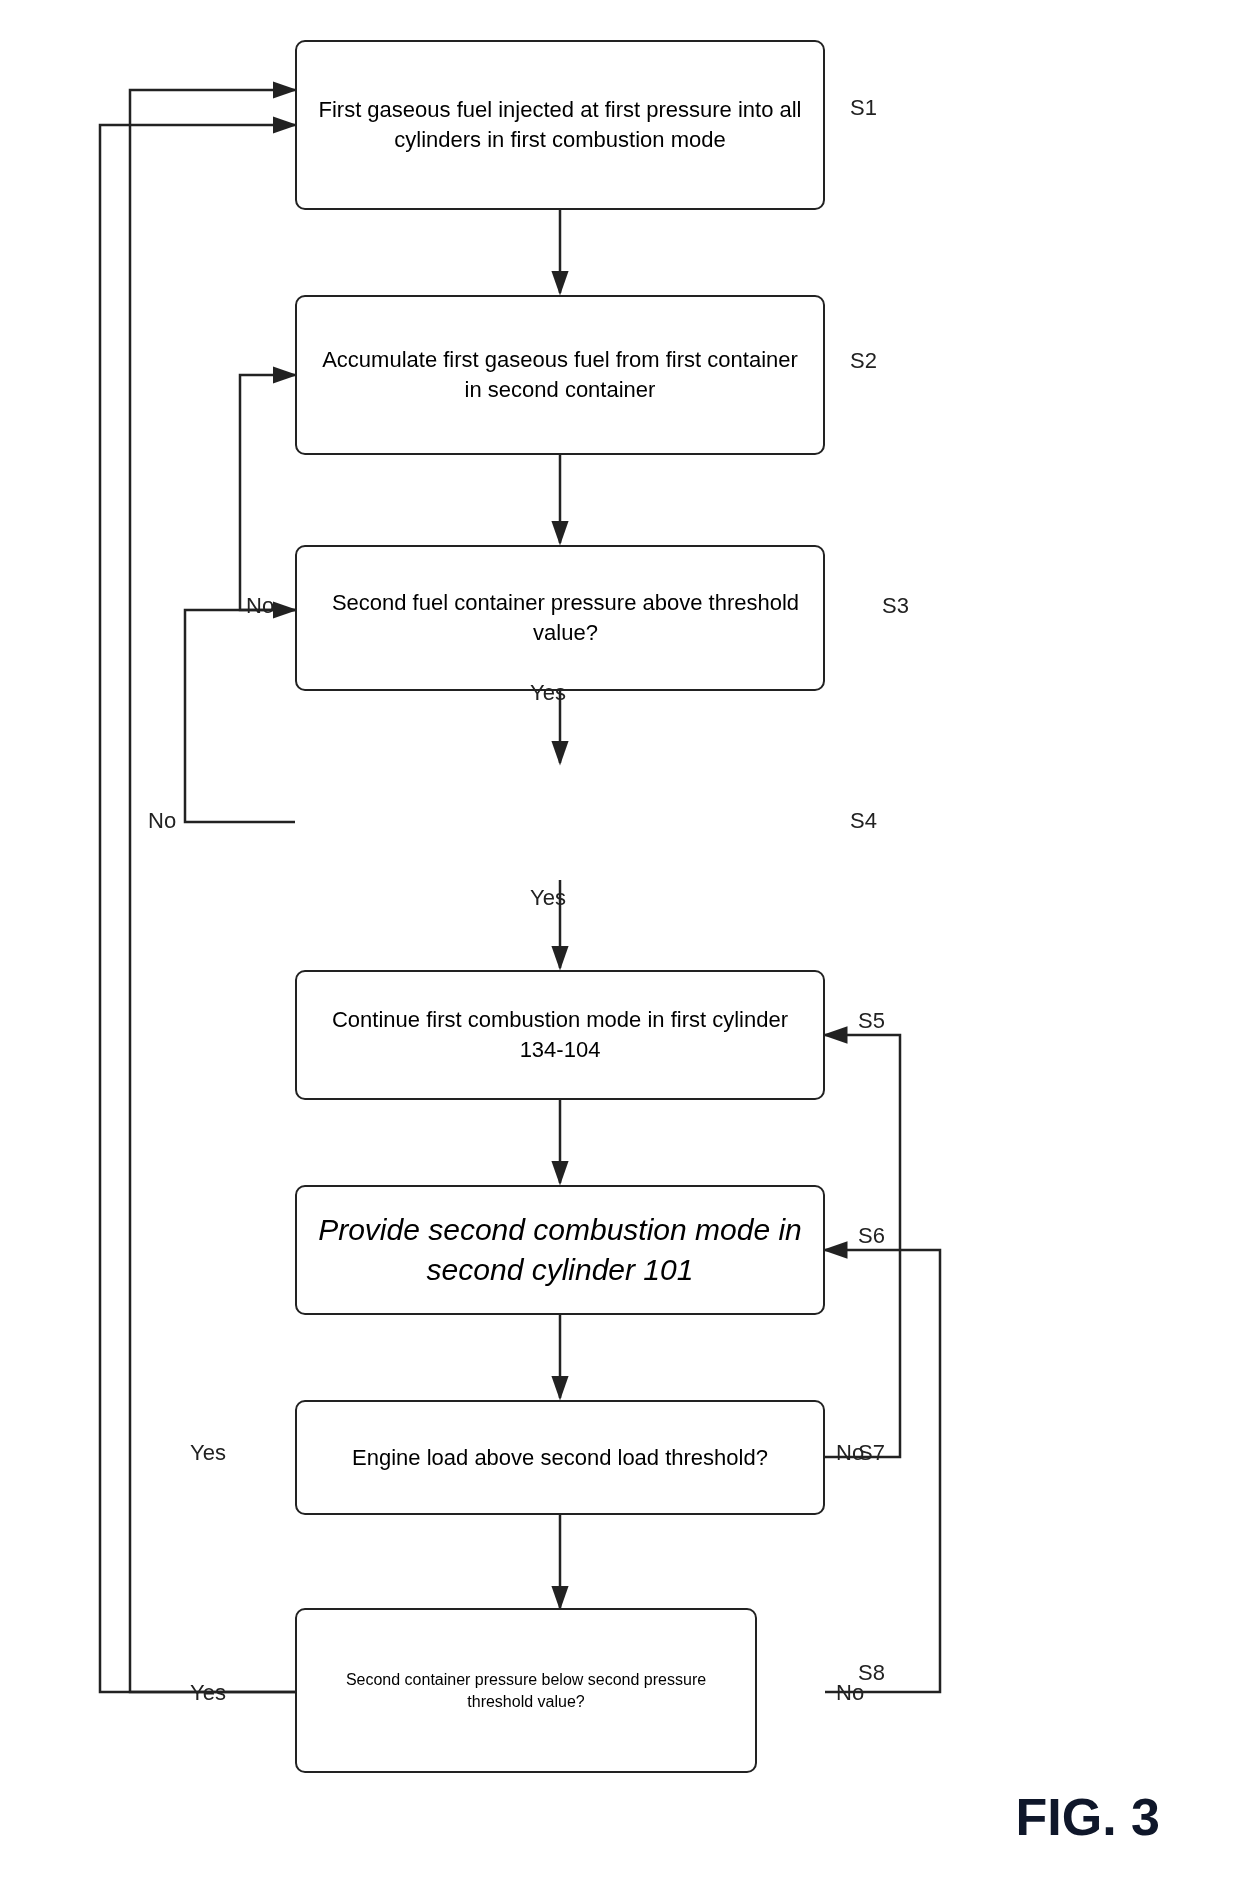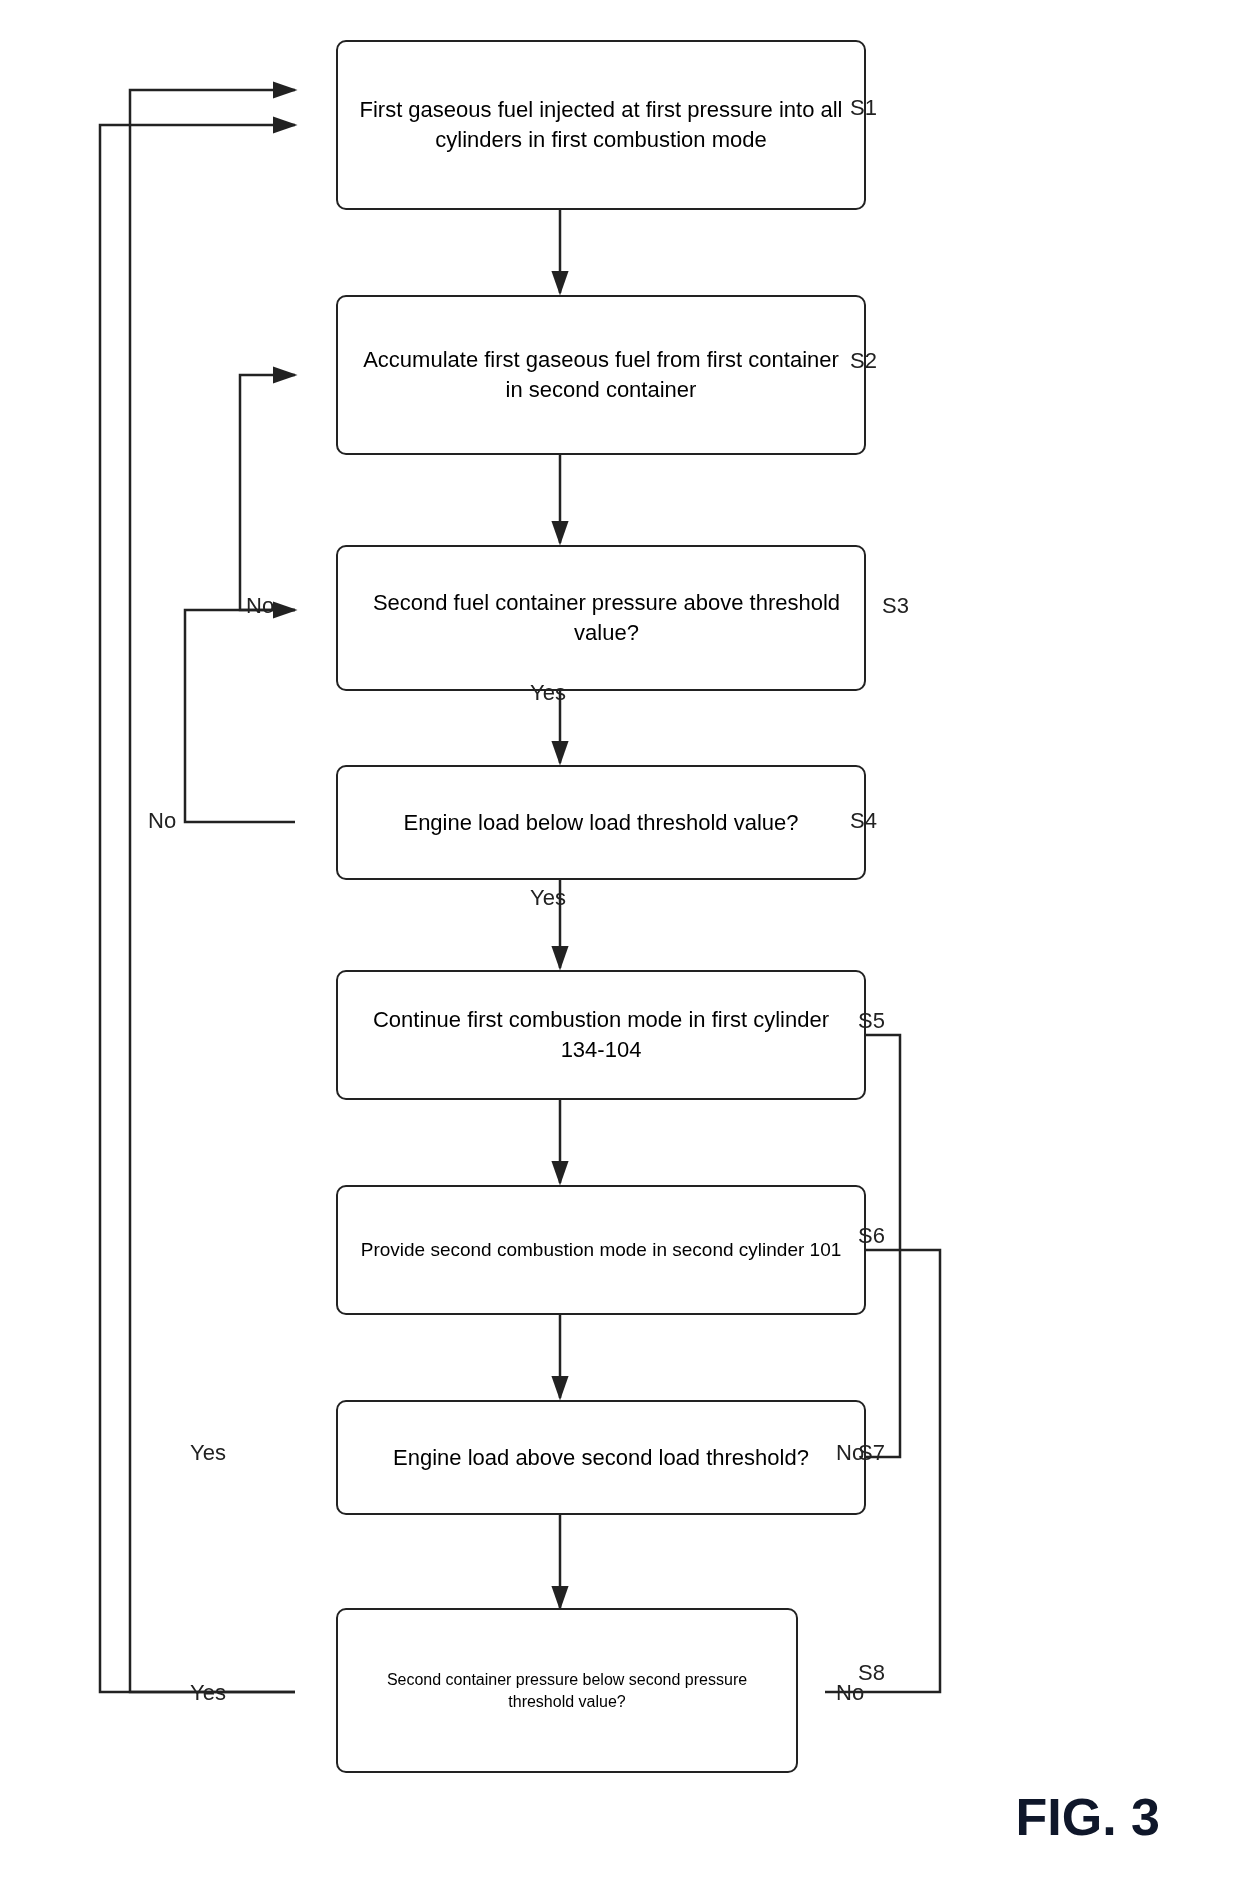--- a/index.html
+++ b/index.html
@@ -22,21 +22,20 @@
       border: 2.5px solid #222;
       border-radius: 10px;
       background: #fff;
       text-align: center;
       font-size: 22px;
       line-height: 1.35;
       padding: 14px 18px;
       display: flex;
       align-items: center;
       justify-content: center;
-      margin-left: 41px;
     }
     .label {
       position: absolute;
       font-size: 22px;
       color: #222;
       font-family: Arial, sans-serif;
     }
     .fig-label {
       position: absolute;
       font-size: 52px;
@@ -107,35 +106,32 @@
 
   <div class="box" style="left:295px; top:545px; width:530px; height:146px; font-size:22px;padding-left:29px;">
     <span>Second fuel container pressure above threshold value?</span>
   </div>
   <div class="label" style="left:850px; top:593px;margin-left:32px;">S3</div>
 
   <div class="label" style="left:246px; top:593px; font-size:22px;">No</div>
 
   <div class="label" style="left:530px; top:680px; font-size:22px;">Yes</div>
 
-  <div class="box" style="left:295px; top:765px; width:530px; height:115px; font-size:22px;">
-    <span>Engine load below load threshold value?</span>
-  </div>
   <div class="label" style="left:850px; top:808px;">S4</div>
 
   <div class="label" style="left:530px; top:885px; font-size:22px;">Yes</div>
 
   <div class="label" style="left:148px; top:808px; font-size:22px;">No</div>
 
   <div class="box" style="left:295px; top:970px; width:530px; height:130px; font-size:22px;">
     <span>Continue first combustion mode in first cylinder 134-104</span>
   </div>
   <div class="label" style="left:858px; top:1008px;">S5</div>
 
-  <div class="box" style="left:295px; top:1185px; width:530px; height:130px; font-size:19px;">
+  <div class="box" style="left:295px; top:1185px; width:530px; height:130px; font-size:30px;font-style:italic;">
     <span>Provide second combustion mode in second cylinder 101</span>
   </div>
   <div class="label" style="left:858px; top:1223px;">S6</div>
 
   <div class="box" style="left:295px; top:1400px; width:530px; height:115px; font-size:22px;">
     <span>Engine load above second load threshold?</span>
   </div>
   <div class="label" style="left:858px; top:1440px;">S7</div>
 
   <div class="label" style="left:190px; top:1440px; font-size:22px;">Yes</div>

